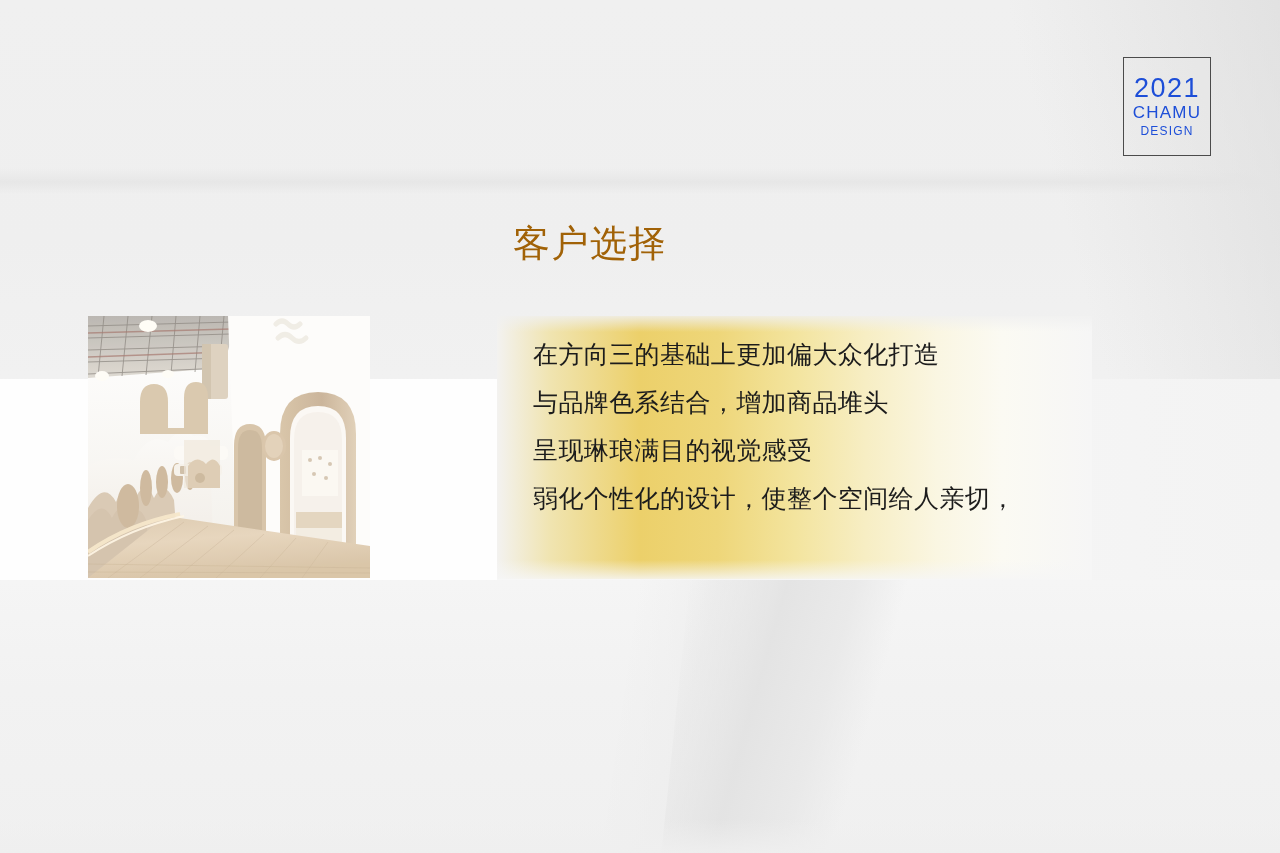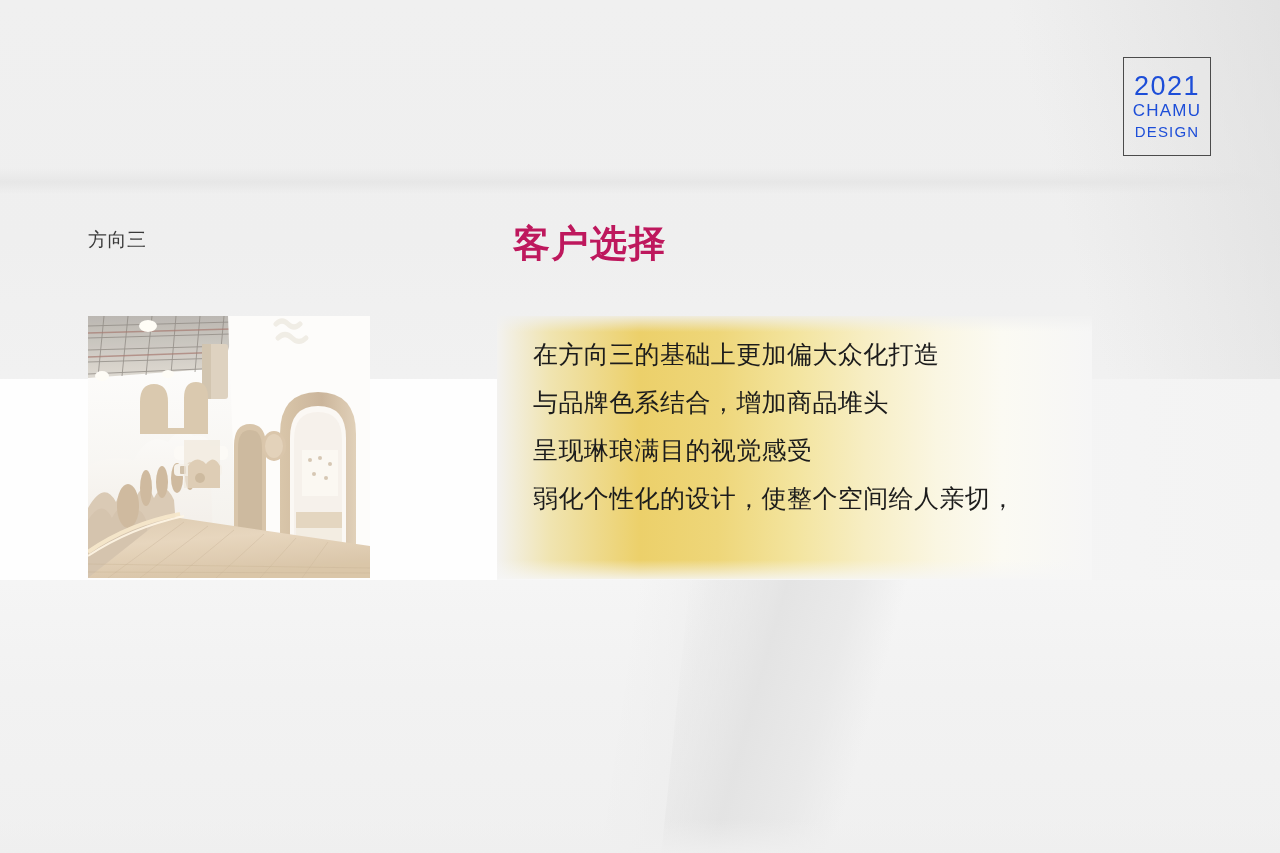--- a/index.html
+++ b/index.html
@@ -130,21 +130,21 @@
     font-weight: 400;
     letter-spacing: 1.5px;
   }
   .logo-name {
     font-size: 17px;
     line-height: 1.28;
     letter-spacing: 1.2px;
     margin-top: 0;
   }
   .logo-sub {
-    font-size: 15px;
+    font-size: 12px;
     line-height: 1.28;
     letter-spacing: 1.2px;
   }
 
   
   .left-col {
     position: absolute;
     left: 88px;
     top: 230px;
     width: 300px;
@@ -172,23 +172,23 @@
   }
   .photo svg { display: block; width: 100%; height: 100%; }
 
   
   .heading {
     position: absolute;
     left: 513px;
     top: 224px;
     font-size: 37px;
     line-height: 1.1;
-    color: #be185d;
+    color: #a16207;
     letter-spacing: 1.5px;
-    font-weight: 700;
+    font-weight: 400;
     white-space: nowrap;
   }
 
   .gold-band {
     position: absolute;
     left: 497px;
     top: 316px;
     width: 595px;
     height: 263px;
     background:
@@ -247,21 +247,20 @@
   <div class="bg-diag"></div>
   <div class="bg-bottom-line"></div>
 
   <div class="logo">
     <div class="logo-year">2021</div>
     <div class="logo-name">CHAMU</div>
     <div class="logo-sub">DESIGN</div>
   </div>
 
   <div class="left-col">
-    <div class="caption-line">方向三</div>
   </div>
 
   <div class="photo">
     <svg viewBox="0 0 282 262" preserveAspectRatio="none">
       <defs>
         <linearGradient id="floorG" x1="0" y1="0" x2="0.35" y2="1">
           <stop offset="0%" stop-color="#dcc9ae"></stop>
           <stop offset="45%" stop-color="#e6d4bb"></stop>
           <stop offset="100%" stop-color="#d8c3a4"></stop>
         </linearGradient>

